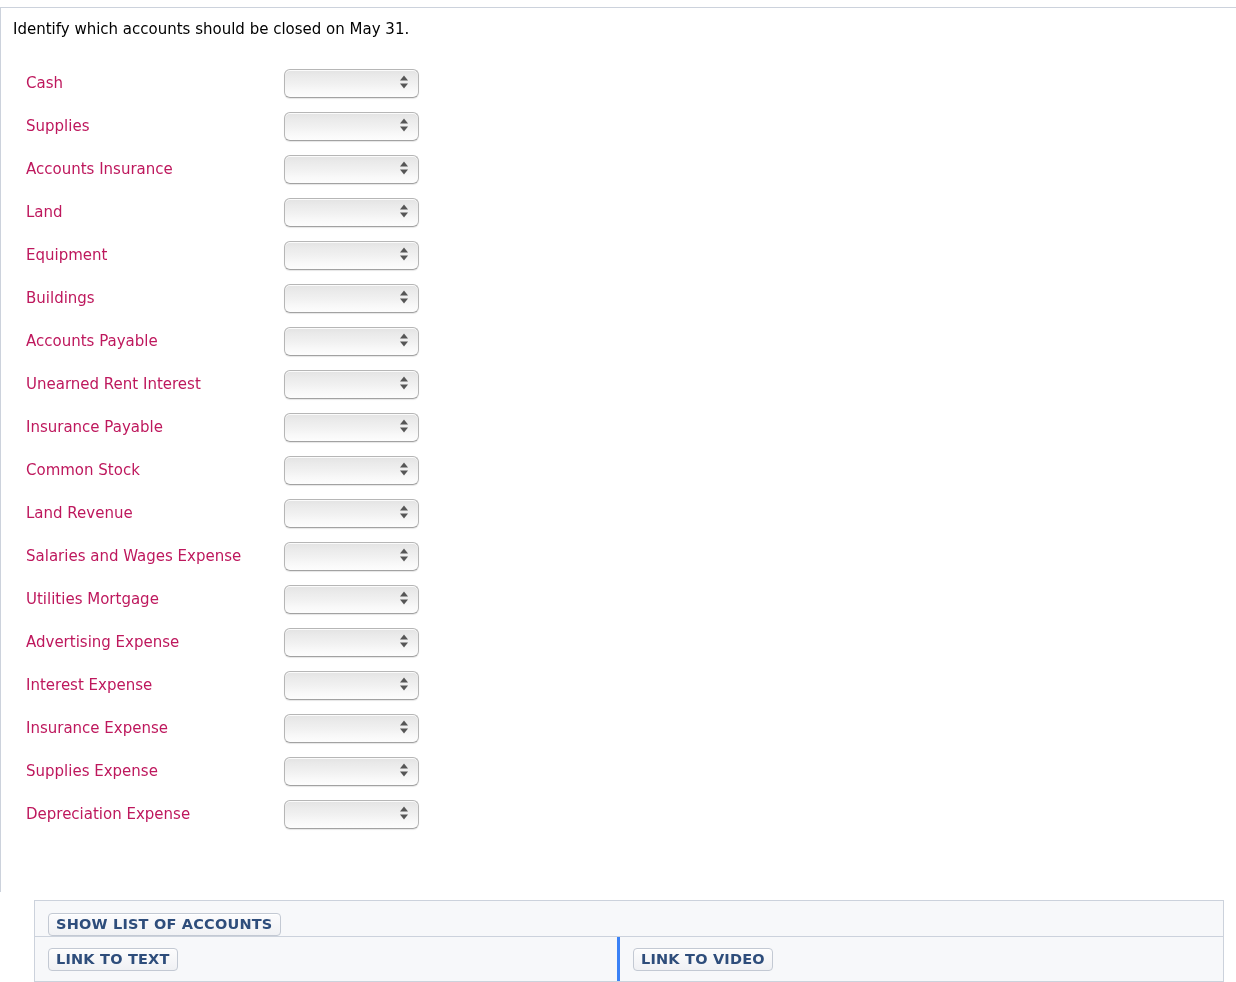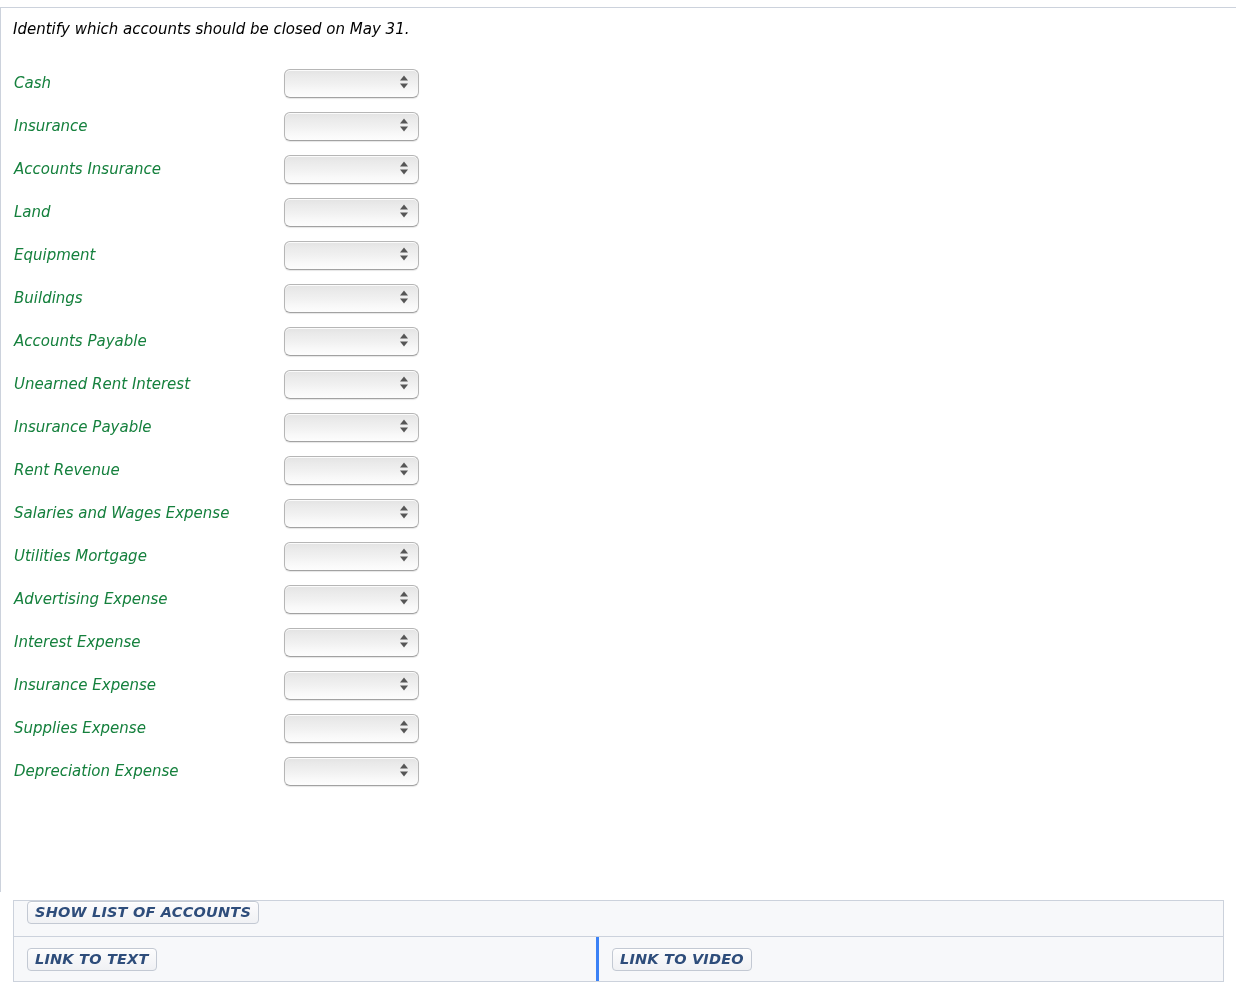--- a/index.html
+++ b/index.html
@@ -14,21 +14,20 @@
     color: #000000;
     overflow: hidden;
   }
 
   
   #page {
     position: relative;
     width: 1236px;
     height: 716px;
     box-sizing: border-box;
-    font-style: italic;
   }
 
   
   #top-rule {
     position: absolute;
     left: 0;
     top: 7px;
     width: 1236px;
     height: 1px;
     background: #ccd2dc;
@@ -60,25 +59,25 @@
     left: 0;
     top: 63px;
     width: 1236px;
   }
   .row {
     position: relative;
     height: 43px;
   }
   .row-label {
     position: absolute;
-    left: 14px;
+    left: 26px;
     top: 10px;
     font-size: 15px;
     line-height: 20px;
-    color: #15803d;
+    color: #be185d;
     white-space: nowrap;
   }
 
   
   .sel-wrap {
     position: absolute;
     left: 284px;
     top: 6px;
     width: 135px;
     height: 29px;
@@ -134,21 +133,22 @@
     position: absolute;
     left: 13px;
     top: 900px;
     width: 1211px;
   }
   .panel {
     box-sizing: border-box;
     border: 1px solid #ccd2dc;
     background: #f7f8fa;
     display: flex;
-    align-items: flex-start;
+    align-items: flex-end;
+    margin-left: 21px;
   }
   #panel-accounts {
     height: 37px;
     padding-left: 13px;
   }
   #panel-links {
     height: 45px;
     border-top: 0;
     padding: 0;
   }
@@ -198,21 +198,21 @@
         <div class="row-label">Cash</div>
         <div class="sel-wrap">
           <div class="sel"></div>
           <span class="sel-arrows">
             <i class="up"></i>
             <i class="down"></i>
           </span>
         </div>
       </div>
       <div class="row">
-        <div class="row-label">Insurance</div>
+        <div class="row-label">Supplies</div>
         <div class="sel-wrap">
           <div class="sel"></div>
           <span class="sel-arrows">
             <i class="up"></i>
             <i class="down"></i>
           </span>
         </div>
       </div>
       <div class="row">
         <div class="row-label">Accounts Insurance</div>
@@ -278,21 +278,31 @@
         <div class="row-label">Insurance Payable</div>
         <div class="sel-wrap">
           <div class="sel"></div>
           <span class="sel-arrows">
             <i class="up"></i>
             <i class="down"></i>
           </span>
         </div>
       </div>
       <div class="row">
-        <div class="row-label">Rent Revenue</div>
+        <div class="row-label">Common Stock</div>
+        <div class="sel-wrap">
+          <div class="sel"></div>
+          <span class="sel-arrows">
+            <i class="up"></i>
+            <i class="down"></i>
+          </span>
+        </div>
+      </div>
+      <div class="row">
+        <div class="row-label">Land Revenue</div>
         <div class="sel-wrap">
           <div class="sel"></div>
           <span class="sel-arrows">
             <i class="up"></i>
             <i class="down"></i>
           </span>
         </div>
       </div>
       <div class="row">
         <div class="row-label">Salaries and Wages Expense</div>

